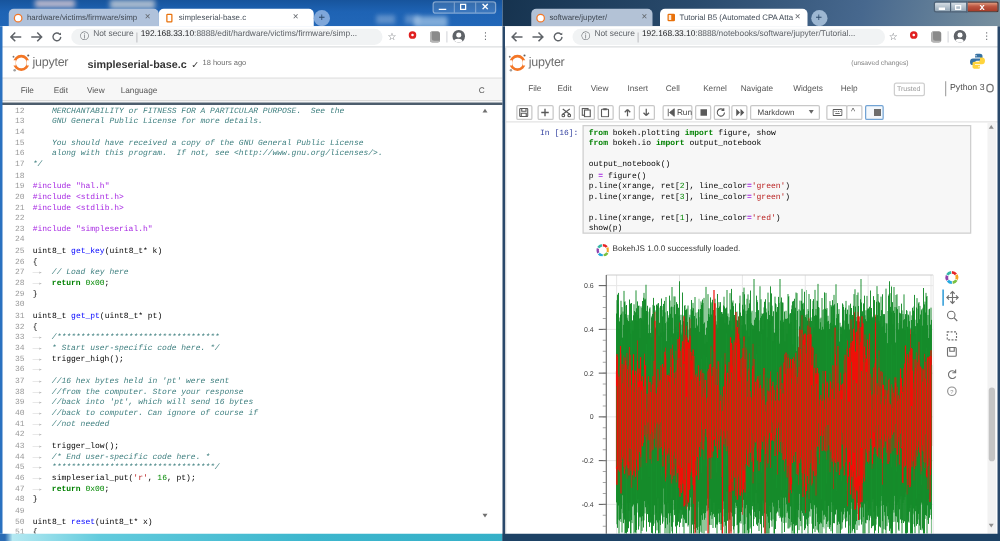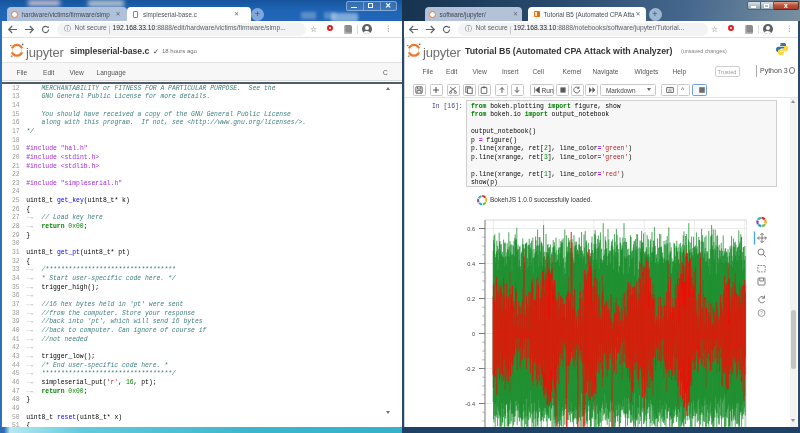--- a/index.html
+++ b/index.html
@@ -21,21 +21,21 @@
 .star{position:absolute;top:3.5px;font-size:8px;color:#5f6368}
 .opera{position:absolute;top:4px;width:5.8px;height:5.8px;border-radius:50%;border:2.4px solid #e02020;background:#fff}
 .extsq{position:absolute;top:4.2px;width:8.4px;height:8.4px;border-radius:2px;background:#8a8a8a;box-shadow:inset 1.4px -1.4px 0 #b5b5b5}
 .vsep{position:absolute;top:4px;width:1px;height:9px;background:#dadce0}
 .pers{position:absolute;top:3.4px;width:9.6px;height:9.6px;border-radius:50%;background:#5f6368;overflow:hidden}
 .pers:before{content:"";position:absolute;left:2.9px;top:1.7px;width:3.8px;height:3.8px;border-radius:50%;background:#fff}
 .pers:after{content:"";position:absolute;left:1.3px;top:6.3px;width:7px;height:5px;border-radius:50%;background:#fff}
 .dots{position:absolute;top:2.6px;font-size:7.5px;color:#5f6368;letter-spacing:0}
 
 .jhead{background:#fff}
-.jlogotx{position:absolute;font-size:13px;color:#6e6e6e;letter-spacing:-0.2px}
+.jlogotx{position:absolute;font-size:10px;color:#6e6e6e;letter-spacing:-0.2px}
 .jtitle{position:absolute;font-weight:bold;color:#333}
 .jsmall{position:absolute;font-size:6px;color:#808080}
 
 .menu{font-size:6.6px;color:#565656}
 .mi{position:absolute;top:6px}
 
 .gut{position:absolute;text-align:right;color:#999;font-family:"Liberation Mono",monospace;font-size:6.4px;line-height:8.65px}
 .cod{position:absolute;font-family:"Liberation Mono",monospace;font-size:6.4px;line-height:8.65px;color:#000;white-space:pre}
 .c{color:#408080;font-style:italic}
 .m{color:#a626e2}
@@ -176,21 +176,20 @@
 <div class="abs jhead" style="left:402px;top:38.5px;width:398px;height:23.5px">
     <svg class="abs" style="left:3.5px;top:4.5px" width="16" height="15" viewBox="0 0 16 15">
       <circle cx="8" cy="7.3" r="5.4" fill="none" stroke="#f37626" stroke-width="2.2"></circle>
       <rect x="0" y="5.2" width="3.6" height="4.2" fill="#fff"></rect>
       <rect x="12.4" y="5.2" width="3.6" height="4.2" fill="#fff"></rect>
       <circle cx="2.7" cy="13.2" r="1.0" fill="#9e9e9e"></circle>
       <circle cx="1.8" cy="2.4" r="0.75" fill="#767677"></circle>
       <circle cx="13.6" cy="1.4" r="0.85" fill="#616262"></circle>
     </svg>
     <span class="jlogotx" style="left:21px;top:6px;position:absolute">jupyter</span>
-    <span class="jtitle" style="left:63px;top:7px;font-size:8.8px">Tutorial B5 (Automated CPA Attack with Analyzer)</span>
     <span class="jsmall" style="left:279px;top:9.5px;font-size:5.4px">(unsaved changes)</span>
     <svg class="abs" style="left:373px;top:3.8px" width="14" height="14" viewBox="0 0 14 14">
       <path d="M7 1C4.8 1 5 2 5 2.7V4h4v0.7H3.3C2 4.7 1 5.6 1 7.5S2 10 3.3 10H5V8.3C5 7 6 6.6 7 6.6h2.5C10.6 6.6 11 6 11 4.9V2.7C11 1.6 10 1 9 1z" fill="#3772a3"></path>
       <path d="M7 13c2.2 0 2-1 2-1.7V10H5v-0.7h5.7C12 9.3 13 8.4 13 6.5S12 4 10.7 4H9v1.7C9 7 8 7.4 7 7.4H4.5C3.4 7.4 3 8 3 9.1v2.2C3 12.4 4 13 5 13z" fill="#ffd43d"></path>
       <circle cx="5.8" cy="2.6" r="0.55" fill="#fff"></circle>
       <circle cx="8.2" cy="11.4" r="0.55" fill="#fff"></circle>
     </svg>
   </div>
 <div class="abs menu" style="left:402px;top:62px;width:398px;height:18px;background:#fff">
     <span class="mi" style="left:20.5px">File</span>

